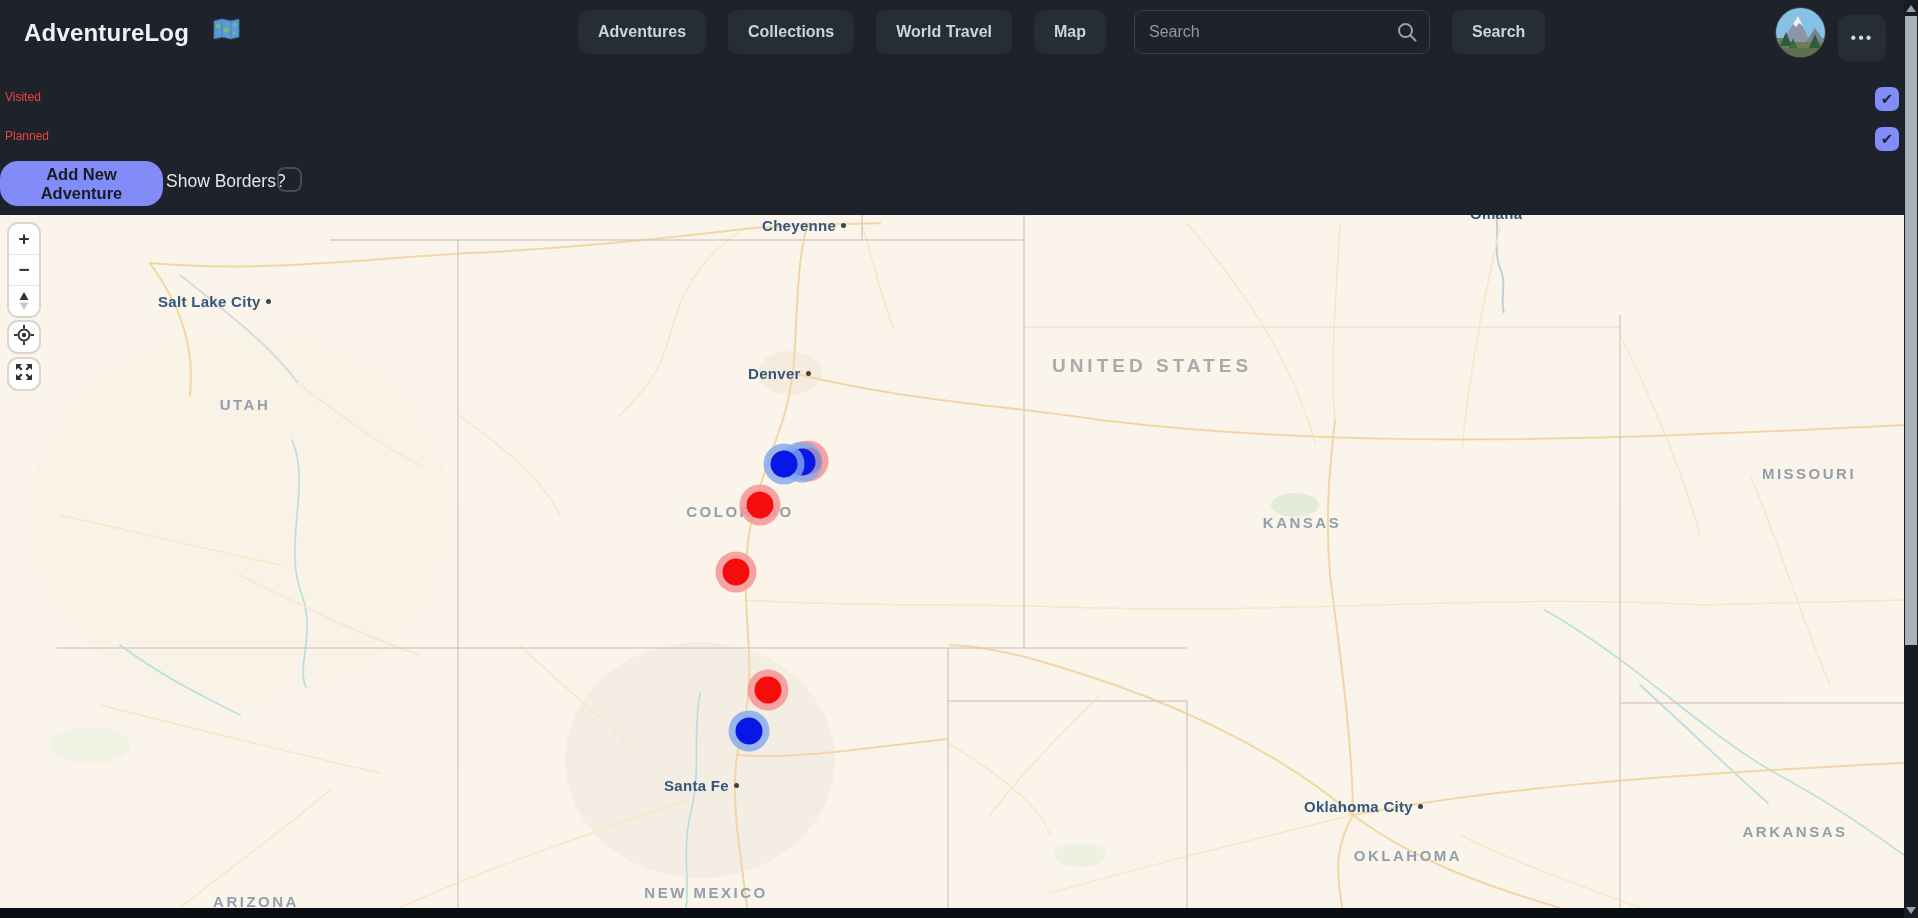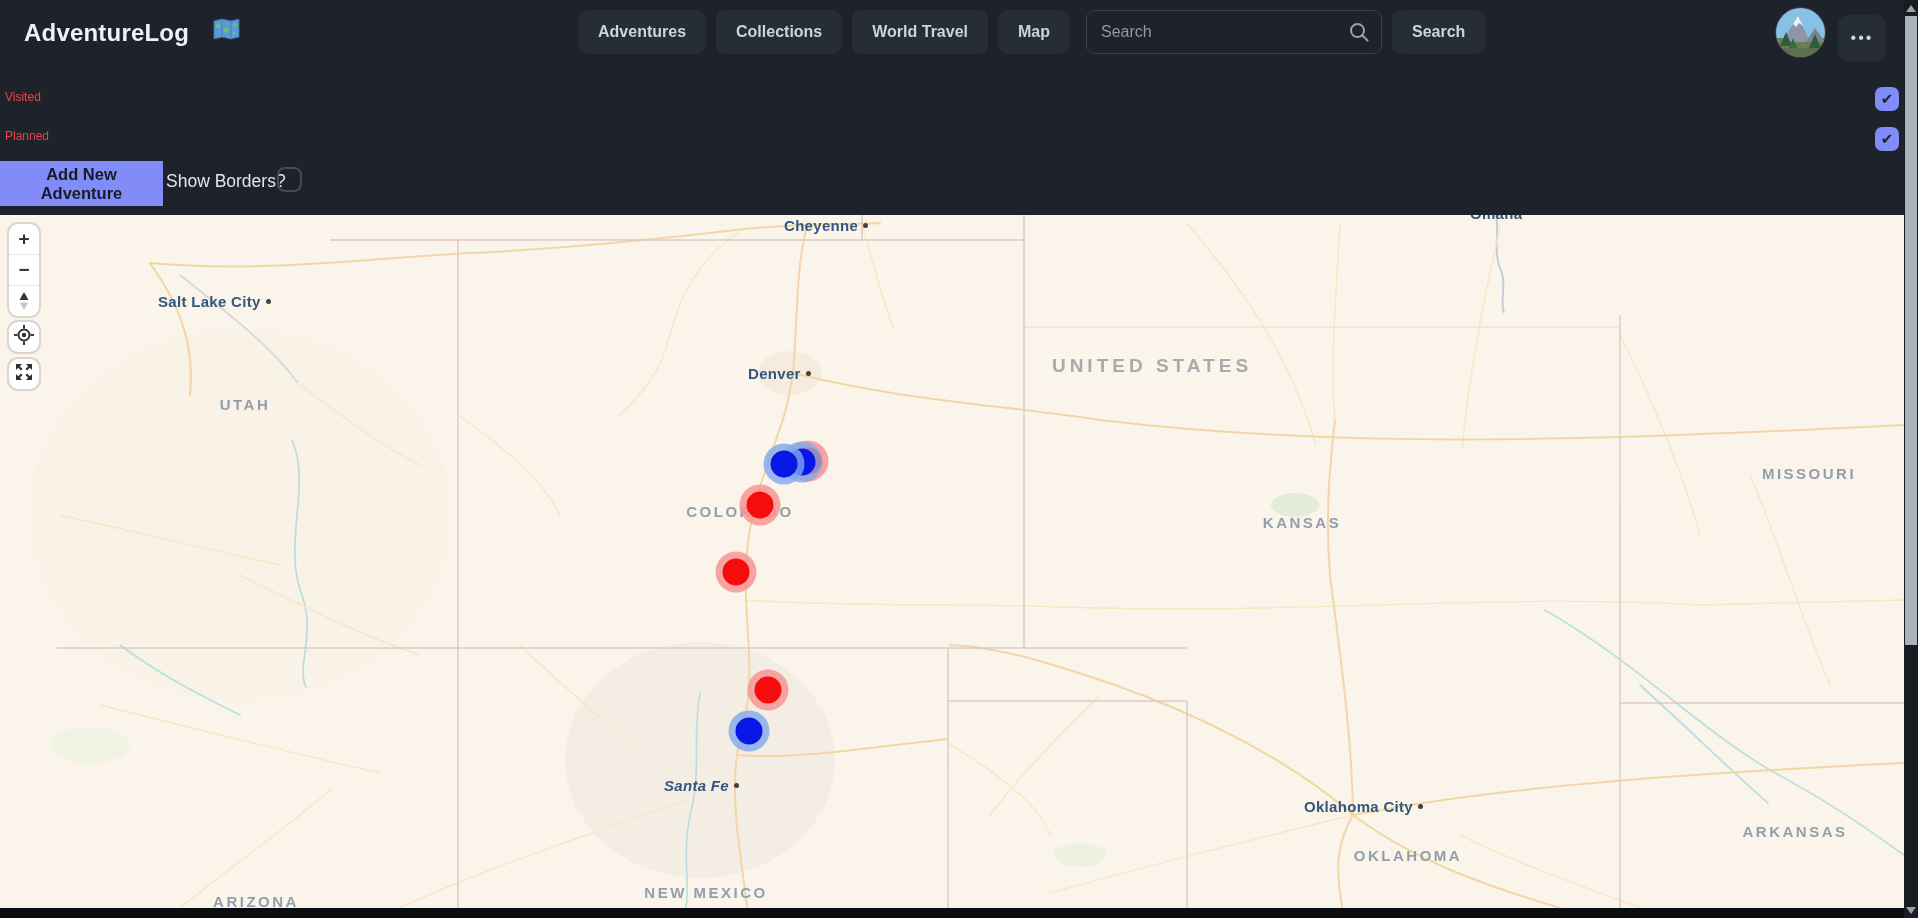--- a/index.html
+++ b/index.html
@@ -5,42 +5,42 @@
 <style>
   html,body{margin:0;padding:0}
   body{
     width:1918px;height:918px;overflow:hidden;position:relative;
     background:#1d222b;font-family:"Liberation Sans","DejaVu Sans",sans-serif;
   }
   
   .topbar{position:absolute;left:0;top:0;width:1904px;height:215px;background:#1d222b}
   .logo{position:absolute;left:24px;top:18px;display:flex;align-items:center;gap:24px;
         font-size:24px;font-weight:bold;color:#eef1f5;letter-spacing:.2px}
-  .navrow{position:absolute;left:578px;top:10px;display:flex;align-items:flex-start;gap:10px}
+  .navrow{position:absolute;left:578px;top:10px;display:flex;align-items:flex-start;gap:22px}
   .navbtn{height:44px;padding:0 20px;background:#262d36;color:#ccd3da;border:none;
           border-radius:9px;font-size:16px;font-weight:600;display:flex;align-items:center;
           font-family:inherit;cursor:pointer;white-space:nowrap}
   .search-wrap{position:relative;margin-left:6px}
   .search-input{width:238px;height:42px;background:transparent;border:1px solid #3a414b;
           border-radius:9px;color:#e5e8ec;font-size:16px;padding:0 42px 0 14px;
           font-family:inherit;outline:none}
   .search-input::placeholder{color:#9299a3}
   .search-icon{position:absolute;right:12px;top:11px;width:22px;height:22px}
   .avatar{position:absolute;left:1776px;top:8px;width:49px;height:49px;border-radius:50%;
           overflow:hidden;cursor:pointer;box-shadow:0 0 0 1px rgba(255,255,255,.12)}
   .ellipsis-btn{position:absolute;left:1838px;top:15px;width:48px;height:46px;background:#262d36;
           border:none;border-radius:10px;color:#cfd5dc;font-size:16px;letter-spacing:2px;
           display:flex;align-items:center;justify-content:center;cursor:pointer;font-family:inherit}
   .filter-label{position:absolute;left:5px;font-size:12px;color:#ef4444}
   .checkbox{position:absolute;left:1875px;width:24px;height:24px;border-radius:7px;
           display:flex;align-items:center;justify-content:center;font-size:15px;cursor:pointer;
           color:#1d222b;font-weight:bold;background:transparent;border:2px solid #454c57;box-sizing:border-box}
   .checkbox.checked{background:#818cf8;border:none}
   .add-btn{position:absolute;left:0;top:161px;width:163px;height:45px;background:#818cf8;border:none;
-          border-radius:0;color:#171c24;font-weight:600;font-size:16.5px;display:flex;
+          border-radius:18px;color:#171c24;font-weight:600;font-size:16.5px;display:flex;
           align-items:center;justify-content:center;cursor:pointer;font-family:inherit}
   .borders-label{position:absolute;left:166px;top:171px;font-size:17.5px;color:#e2e6ea}
   .borders-checkbox{position:absolute;left:277px;top:167px;width:25px;height:25px;border:2px solid #454c57;
           border-radius:8px;background:transparent;cursor:pointer;box-sizing:border-box}
   
   .map{position:absolute;left:0;top:215px;width:1904px;height:693px;background:#faf4ea;overflow:hidden;cursor:grab}
   .basemap{position:absolute;left:0;top:0}
   .state-label{position:absolute;transform:translate(-50%,-50%);color:#929fab;font-weight:bold;
           font-size:15px;letter-spacing:2.5px;white-space:nowrap;pointer-events:none}
   .state-label.large{color:#a7abaf;font-size:19px;letter-spacing:4px}
@@ -238,32 +238,32 @@
     <div class="state-label" style="left: 1302px; top: 307px;">KANSAS</div>
     <div class="state-label" style="left: 1785px; top: 258px; margin-left: 24px;">MISSOURI</div>
     <div class="state-label" style="left: 256px; top: 686px;">ARIZONA</div>
     <div class="state-label" style="left: 706px; top: 677px;">NEW MEXICO</div>
     <div class="state-label" style="left: 1408px; top: 640px;">OKLAHOMA</div>
     <div class="state-label" style="left: 1795px; top: 616px;">ARKANSAS</div>
     <div class="city-label" style="left: 158px; top: 42px; margin-top: 36px;">
       <span>Salt Lake City</span>
       <span class="city-dot"></span>
     </div>
-    <div class="city-label" style="left: 784px; top: 2px;">
+    <div class="city-label" style="left: 762px; top: 2px;">
       <span>Cheyenne</span>
       <span class="city-dot"></span>
     </div>
     <div class="city-label" style="left: 1470px; top: -10px;">
       <span>Omaha</span>
     </div>
     <div class="city-label" style="left: 748px; top: 150px;">
       <span>Denver</span>
       <span class="city-dot"></span>
     </div>
-    <div class="city-label" style="left: 664px; top: 562px; font-style: italic;">
+    <div class="city-label" style="left: 664px; top: 562px;">
       <span>Santa Fe</span>
       <span class="city-dot"></span>
     </div>
     <div class="city-label" style="left: 1304px; top: 583px;">
       <span>Oklahoma City</span>
       <span class="city-dot"></span>
     </div>
     <div class="marker planned" style="left: 808px; top: 246px;">
       <div class="core" style="background: rgb(245, 13, 13);"></div>
     </div>

